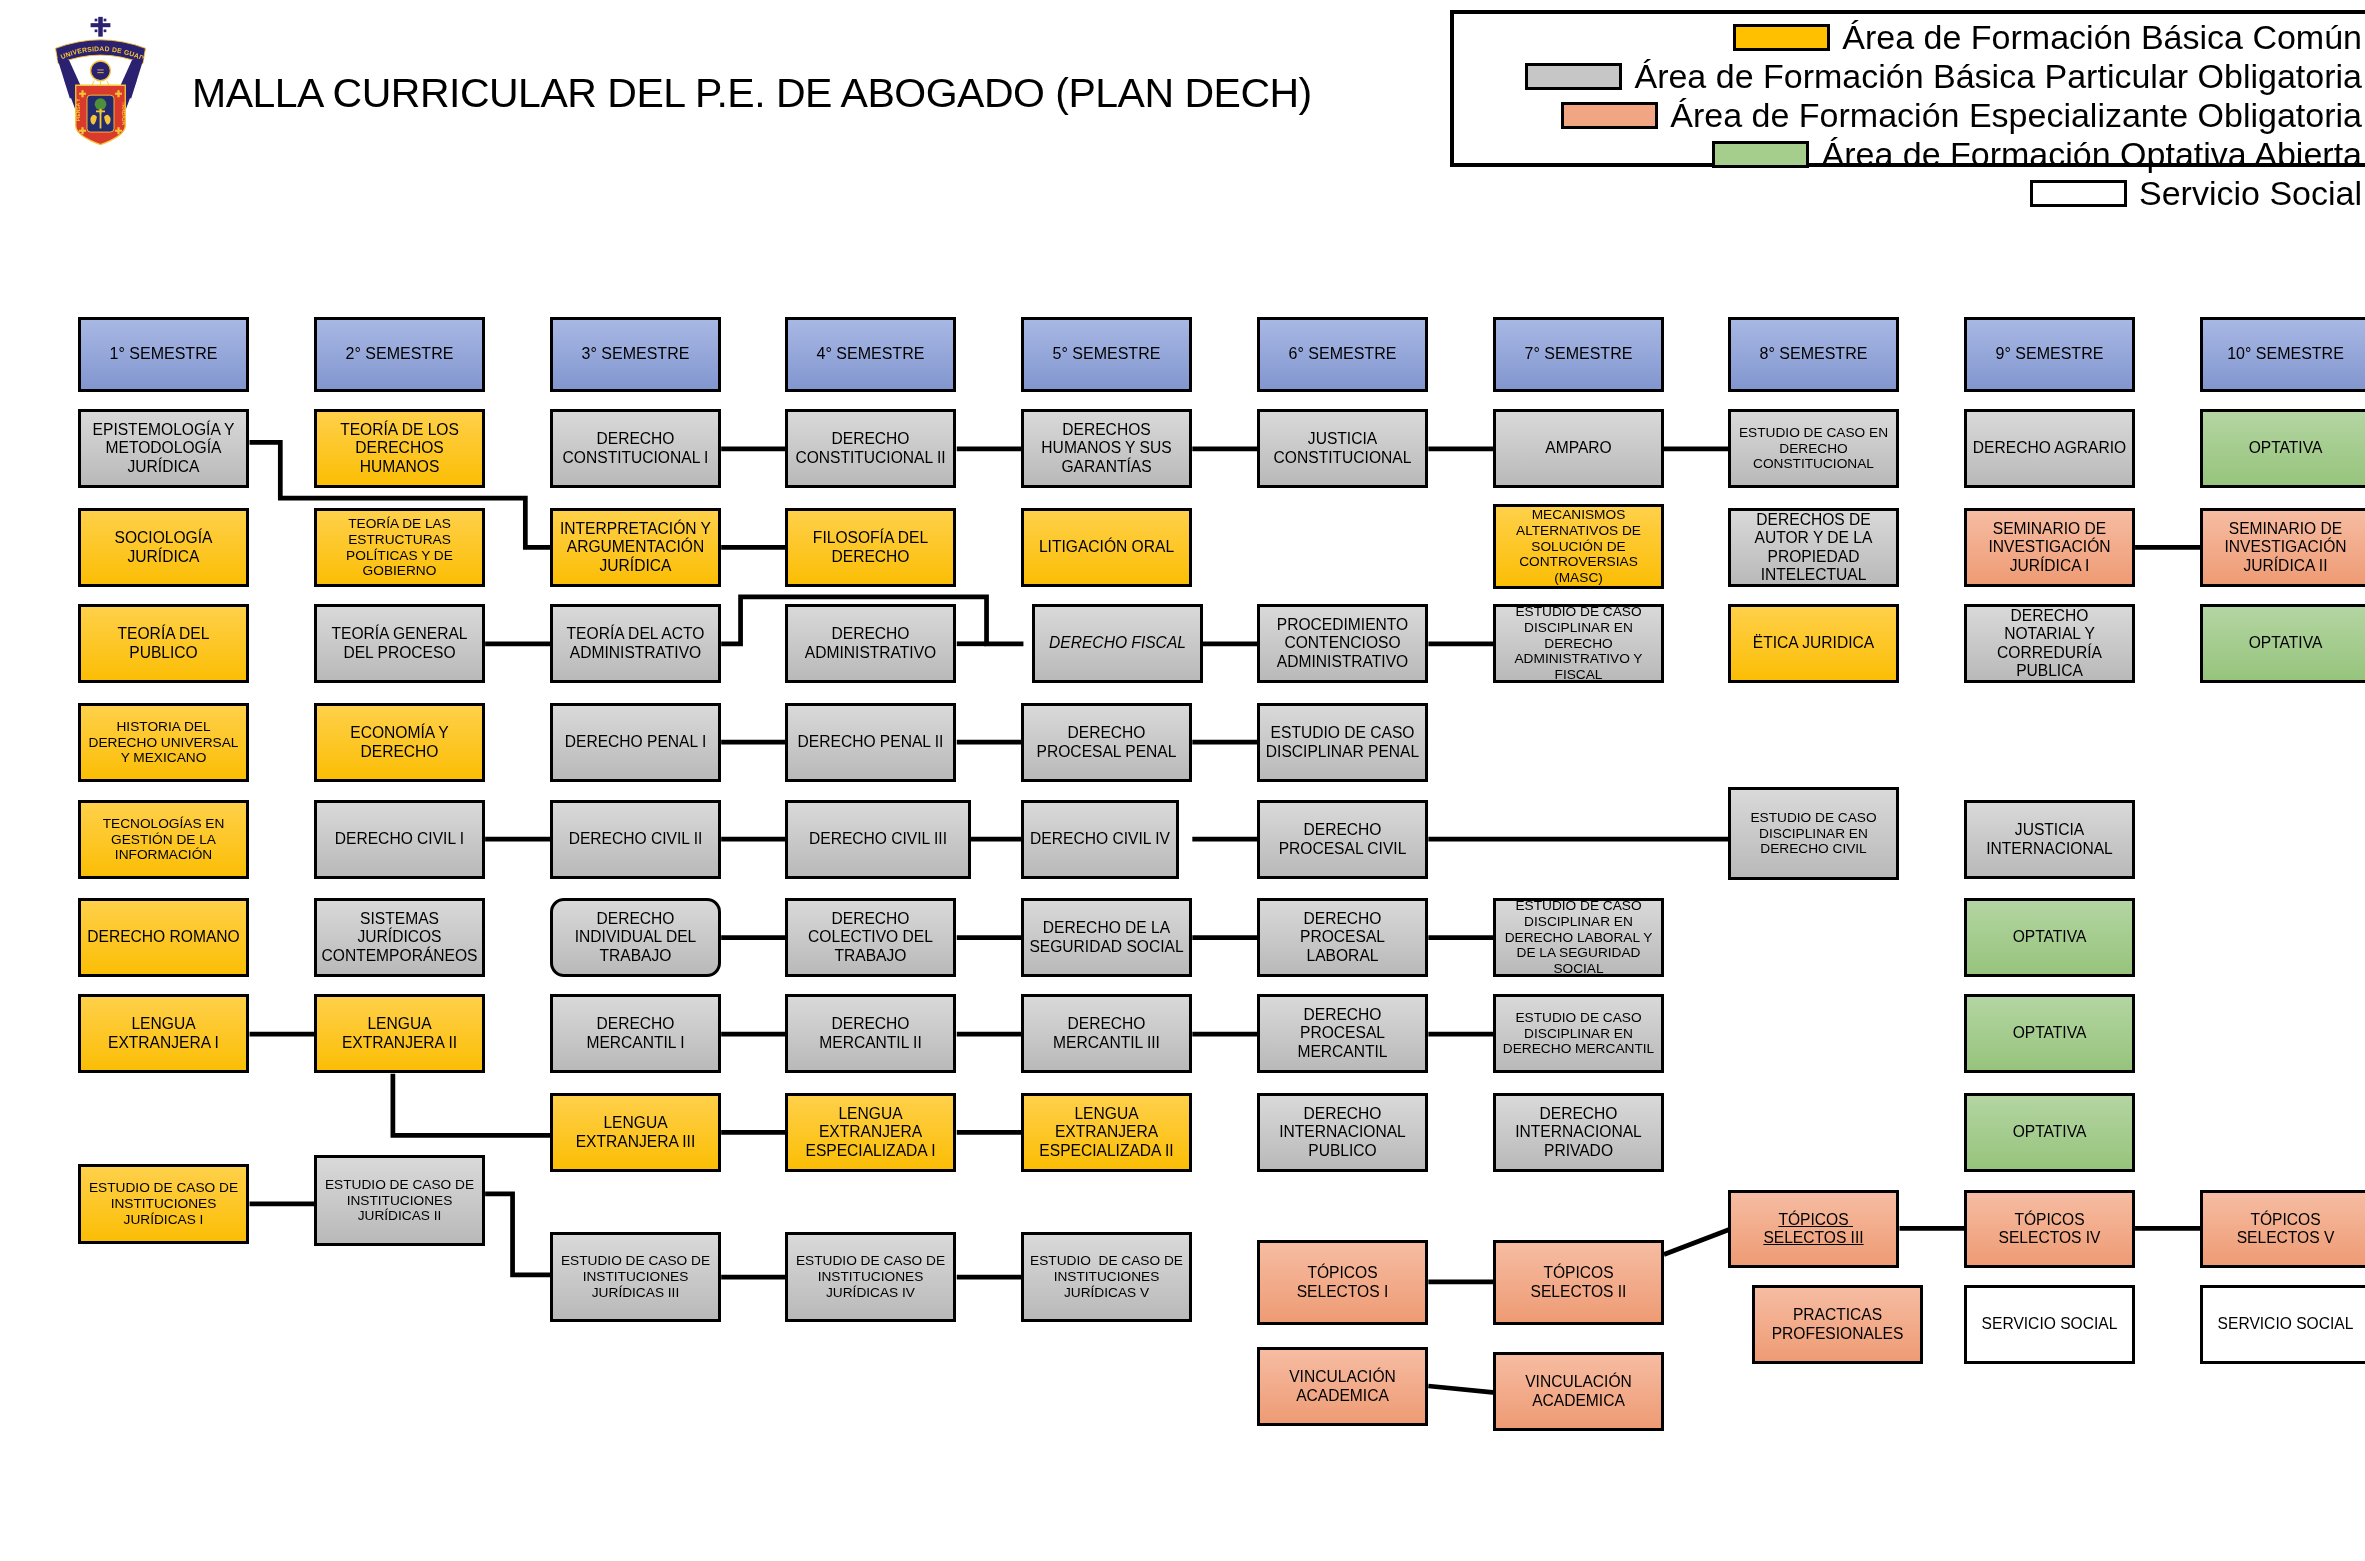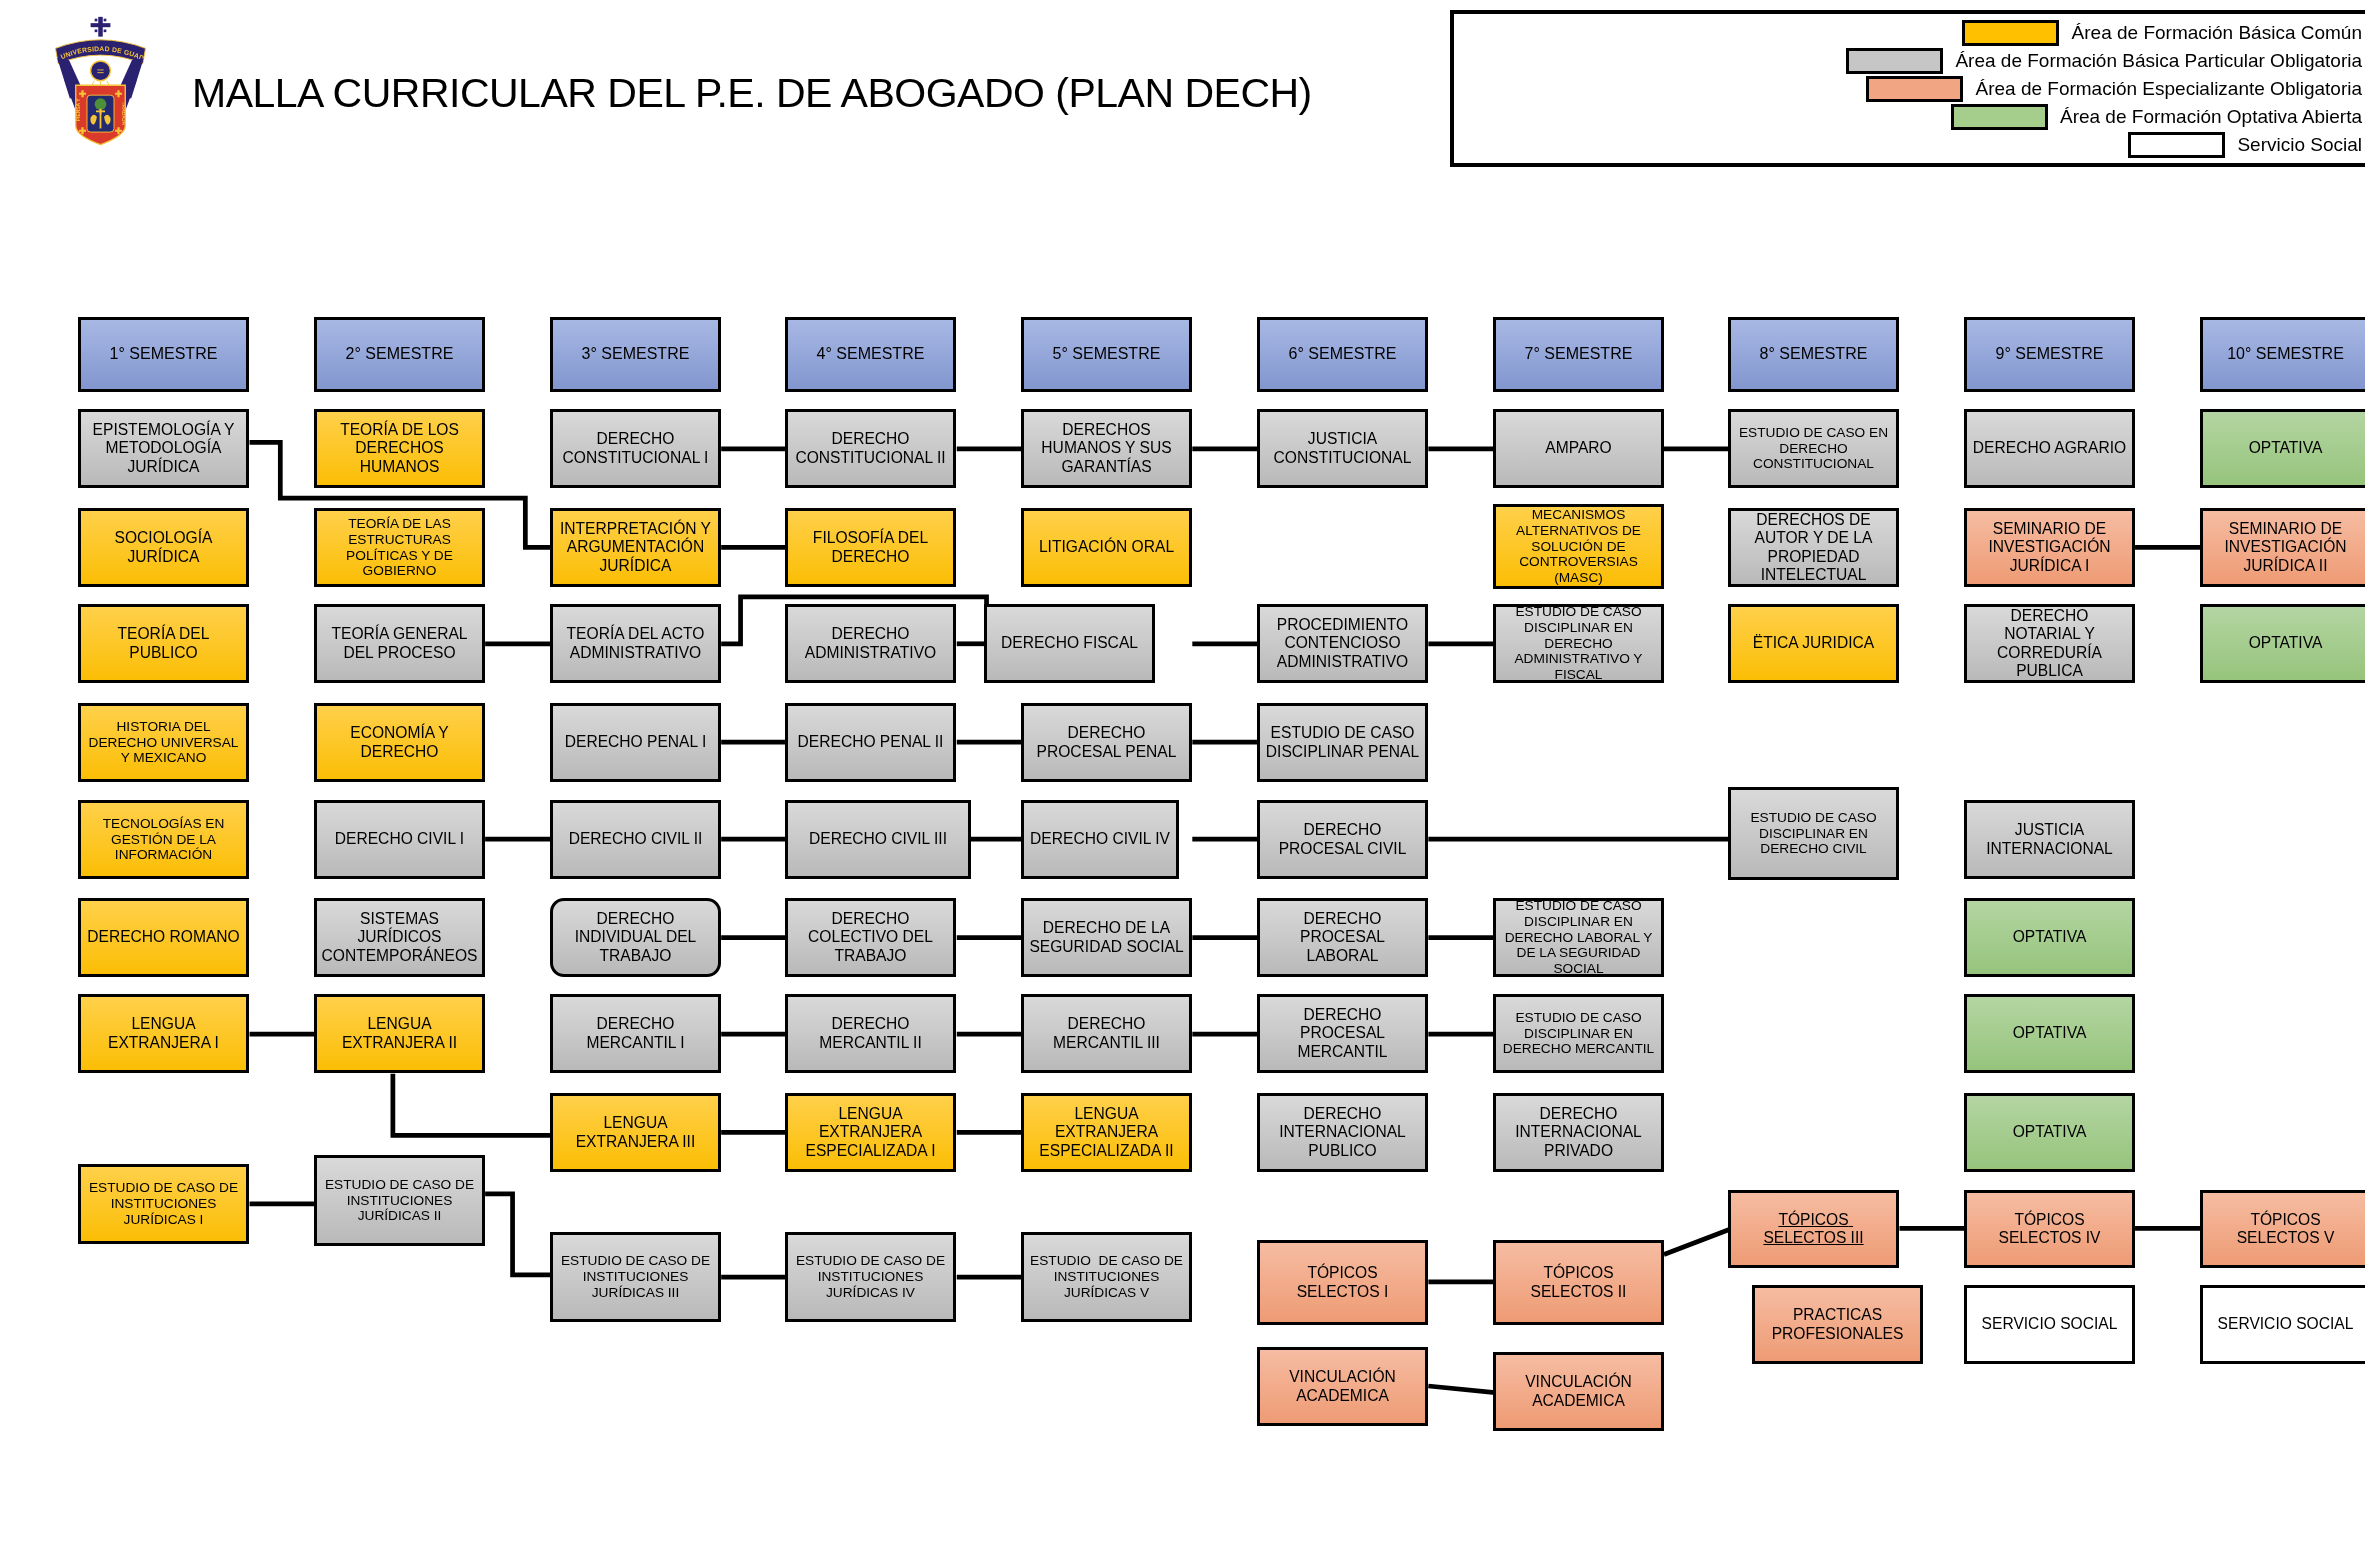--- a/index.html
+++ b/index.html
@@ -18,21 +18,21 @@
   .area-comun{background:linear-gradient(180deg,#FFD04A 0%,#FBBE05 100%);}
   .area-particular{background:linear-gradient(180deg,#D9D9D9 0%,#B9B9B9 100%);}
   .area-especializante{background:linear-gradient(180deg,#F6BCA2 0%,#EE9B74 100%);}
   .area-optativa{background:linear-gradient(180deg,#B4D5A2 0%,#96C47C 100%);}
   .area-servicio{background:#FFFFFF;}
   .title{position:absolute;left:192px;top:70px;font-size:41px;letter-spacing:-0.5px;z-index:2;}
   .legend{position:absolute;left:1450px;top:10.4px;width:942px;height:157px;border:4.3px solid #000;
           box-sizing:border-box;display:flex;flex-direction:column;justify-content:space-evenly;
           align-items:flex-end;padding:3.8px 26px 3.8px 9.5px;z-index:2;background:#fff;}
   .lg-row{display:flex;align-items:center;gap:12.3px;}
-  .lg-label{font-size:19px;white-space:nowrap;}
+  .lg-label{font-size:34px;white-space:nowrap;}
   .sw{width:97px;height:26.5px;border:3.3px solid #000;box-sizing:border-box;}
   .sw-comun{background:#FFC000;}
   .sw-particular{background:#C6C6C6;}
   .sw-especializante{background:#F1A583;}
   .sw-optativa{background:#A5CE8D;}
   .sw-servicio{background:#FFFFFF;}
   .logo{position:absolute;left:51px;top:12.3px;z-index:2;}
 </style>
 </head>
 <body>
@@ -285,21 +285,21 @@
       </div>
       <div class="box area-particular sm" style="left: 785px; top: 1232px; width: 171px; height: 90px;">
         <span>ESTUDIO DE CASO DE INSTITUCIONES JURÍDICAS IV</span>
       </div>
       <div class="box area-particular" style="left: 1021px; top: 409px; width: 171px; height: 79px;">
         <span>DERECHOS HUMANOS Y SUS GARANTÍAS</span>
       </div>
       <div class="box area-comun" style="left: 1021px; top: 508px; width: 171px; height: 79px;">
         <span>LITIGACIÓN ORAL</span>
       </div>
-      <div class="box area-particular" style="left: 984px; top: 604px; width: 171px; height: 79px;">
+      <div class="box area-particular" style="left: 1032px; top: 604px; width: 171px; height: 79px; font-style: italic;">
         <span>DERECHO FISCAL</span>
       </div>
       <div class="box area-particular" style="left: 1021px; top: 703px; width: 171px; height: 79px;">
         <span>DERECHO PROCESAL PENAL</span>
       </div>
       <div class="box area-particular" style="left: 1021px; top: 800px; width: 158px; height: 79px;">
         <span>DERECHO CIVIL IV</span>
       </div>
       <div class="box area-particular" style="left: 1021px; top: 898px; width: 171px; height: 79px;">
         <span>DERECHO DE LA SEGURIDAD SOCIAL</span>

